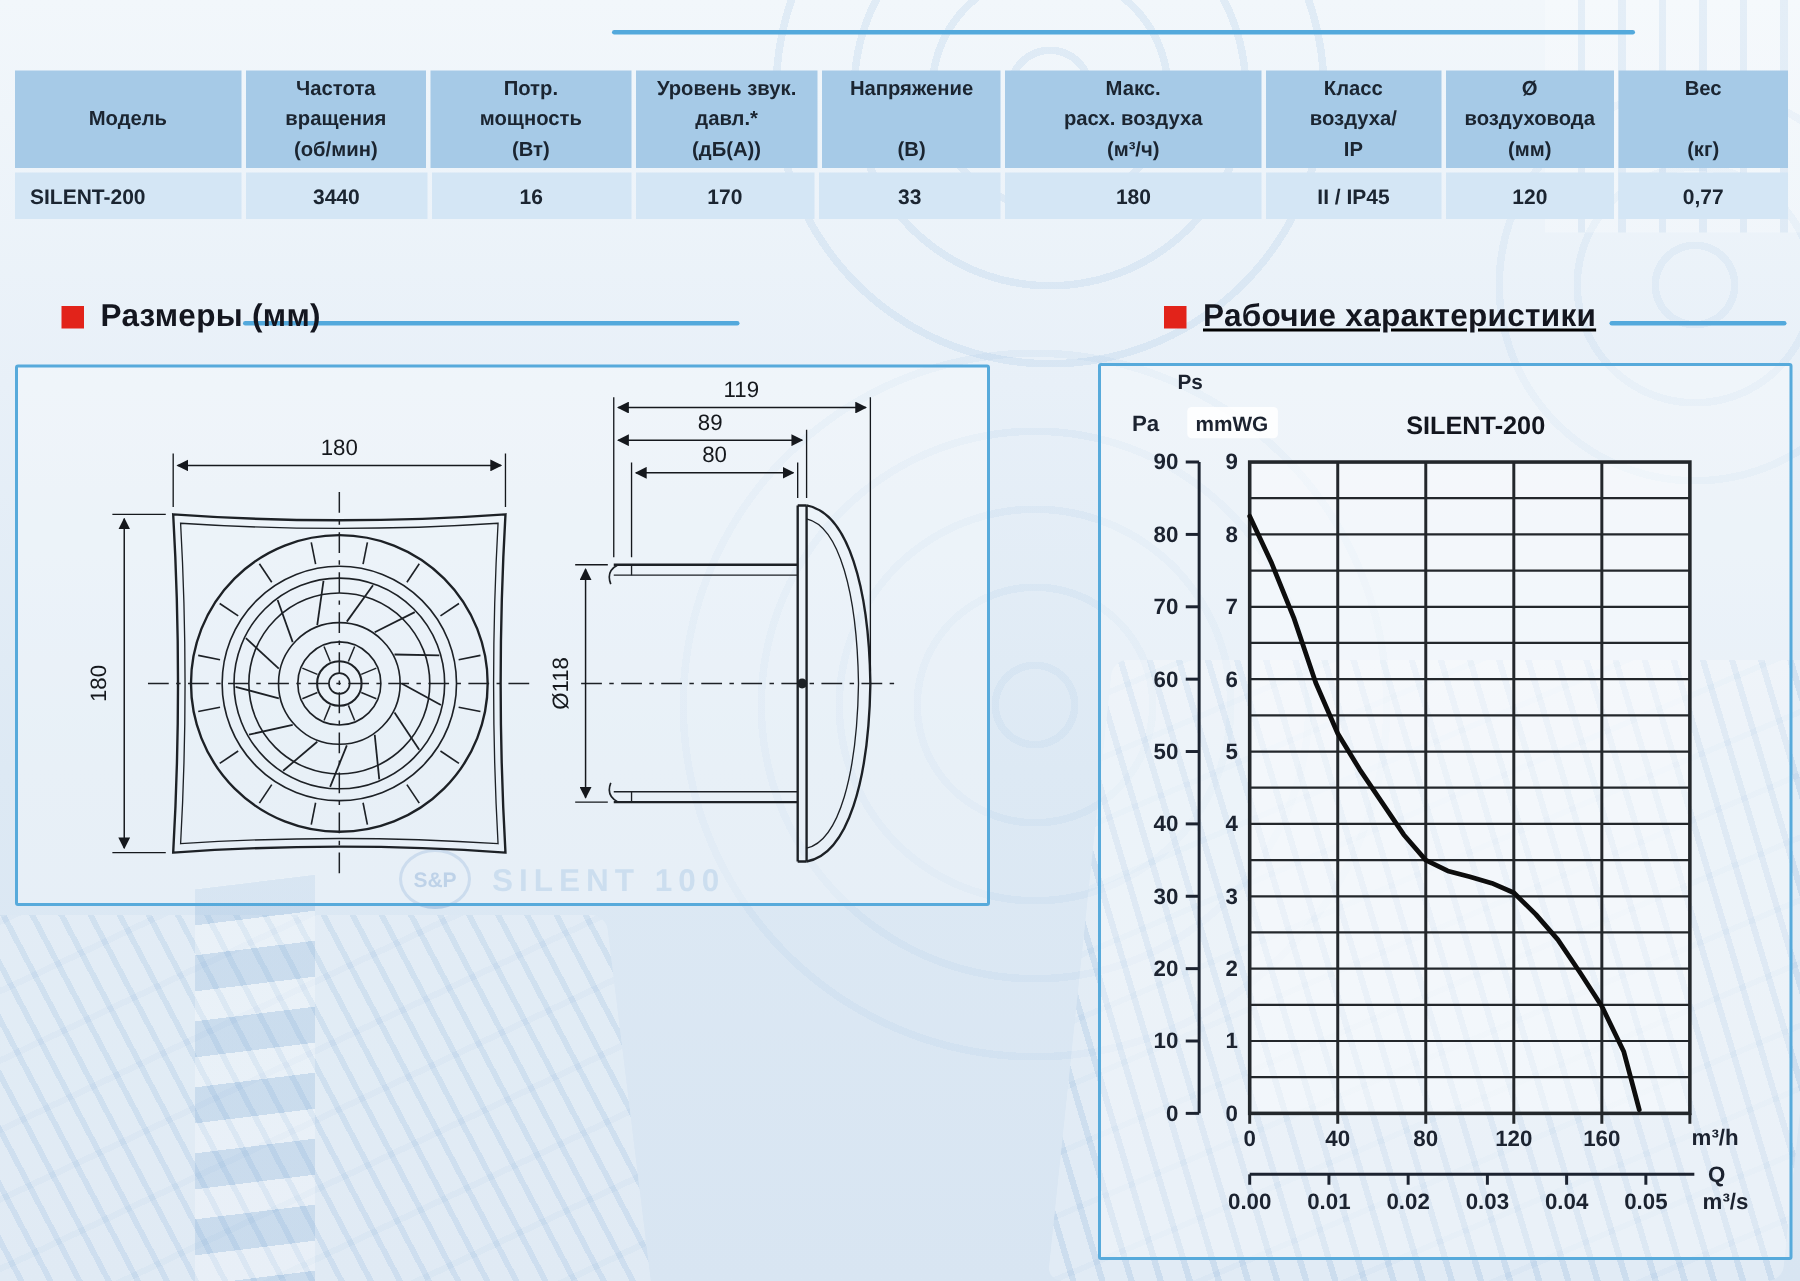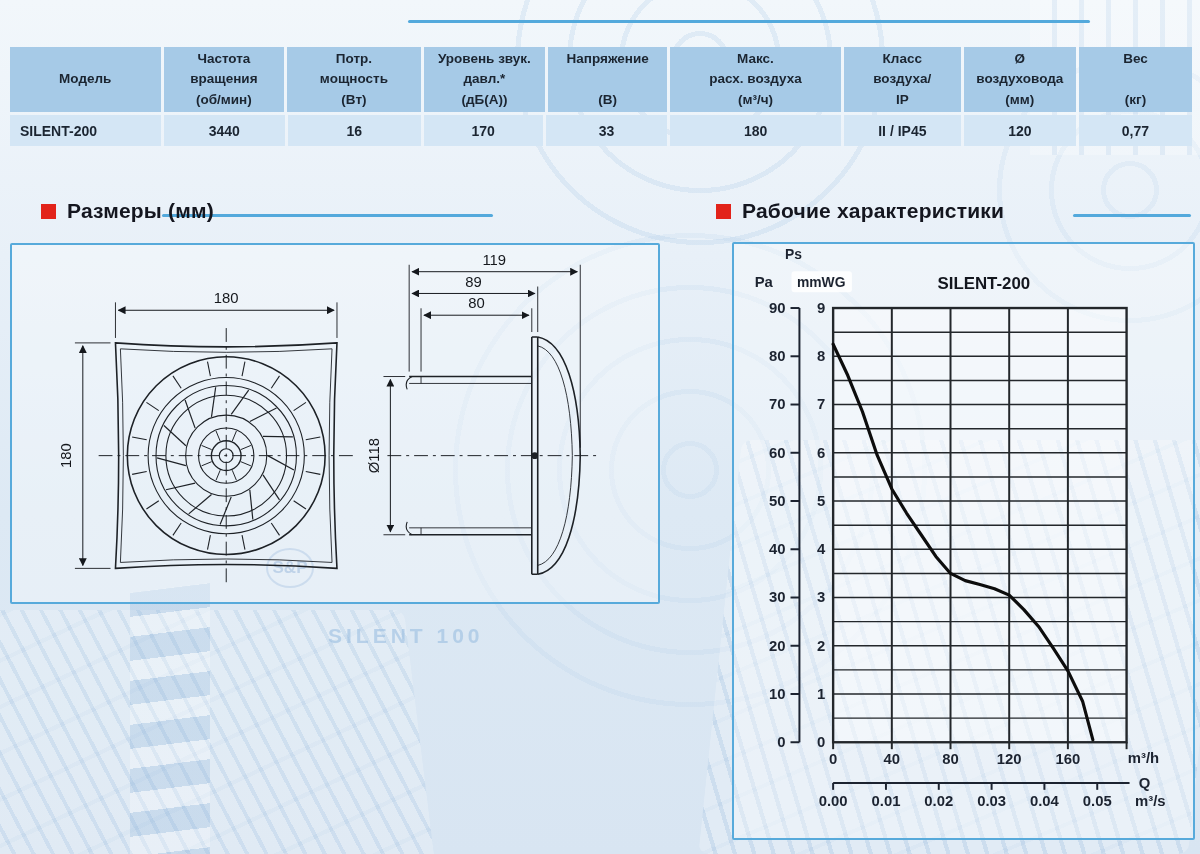--- a/index.html
+++ b/index.html
@@ -44,24 +44,24 @@
   #footnote{position:absolute;left:10px;top:151px;font-size:12.5px;color:#222c3a;z-index:3;}
   
   .panel{position:absolute;border:2px solid #57aadb;background:rgba(255,255,255,.32);
          box-sizing:border-box;z-index:2;border-radius:2px;}
   #dims-box{left:10px;top:243px;width:650px;height:361px;}
   #perf-box{left:732px;top:242px;width:463px;height:598px;}
   svg{display:block;}
   svg text{font-family:"Liberation Sans", sans-serif;}
   .dimtext{font-size:15px;fill:#15181d;}
   
-  #wm-logo{position:absolute;left:266px;top:548px;width:44px;height:36px;border:2px solid rgba(140,175,215,.5);
+  #wm-logo{position:absolute;left:266px;top:566px;width:44px;height:36px;border:2px solid rgba(140,175,215,.5);
      border-radius:50%;z-index:1;display:flex;align-items:center;justify-content:center;
-     font-size:17px;font-weight:bold;color:rgba(140,175,215,.75);text-align:right;}
-  #wm-text{position:absolute;left:328px;top:624px;z-index:1;font-size:21px;font-weight:bold;
+     font-size:14px;font-weight:bold;color:rgba(140,175,215,.75);text-align:right;}
+  #wm-text{position:absolute;left:328px;top:576px;z-index:1;font-size:21px;font-weight:bold;
      color:rgba(148,185,222,.55);letter-spacing:4px;}
 </style>
 </head>
 <body>
 
 <div id="page">
 
   <div class="decor rings" id="decor-rings-1"></div>
   <div class="decor rings" id="decor-rings-2"></div>
   <div class="decor rings" id="decor-rings-3"></div>
@@ -236,21 +236,21 @@
       <text class="dimtext" x="486" y="20" text-anchor="middle">119</text>
       <text class="dimtext" x="465" y="42" text-anchor="middle">89</text>
       <text class="dimtext" x="468" y="64" text-anchor="middle">80</text>
       <text class="dimtext" text-anchor="middle" transform="translate(369,213) rotate(-90)">Ø118</text>
     </svg>
   </div>
 
   <div id="wm-logo">S&amp;P</div>
   <div id="wm-text">SILENT 100</div>
 
-  <div class="section-head" style="left:716px;top:199px;">
+  <div class="section-head" style="left:776px;top:199px;text-decoration:underline;">
     <span class="bullet"></span>
     <h2>Рабочие характеристики</h2>
   </div>
   <div class="rule" style="left:1073px;top:214px;width:118px;"></div>
 
   <div class="panel" id="perf-box">
     <svg id="perf-svg" width="459" height="594" viewBox="0 0 463 598">
         <rect x="100" y="64" width="296" height="438" fill="rgba(255,255,255,0.38)"></rect>
         <g stroke="#23272b">
           <line x1="100" y1="477.6666666666667" x2="396" y2="477.6666666666667" stroke-width="1.5"></line>

